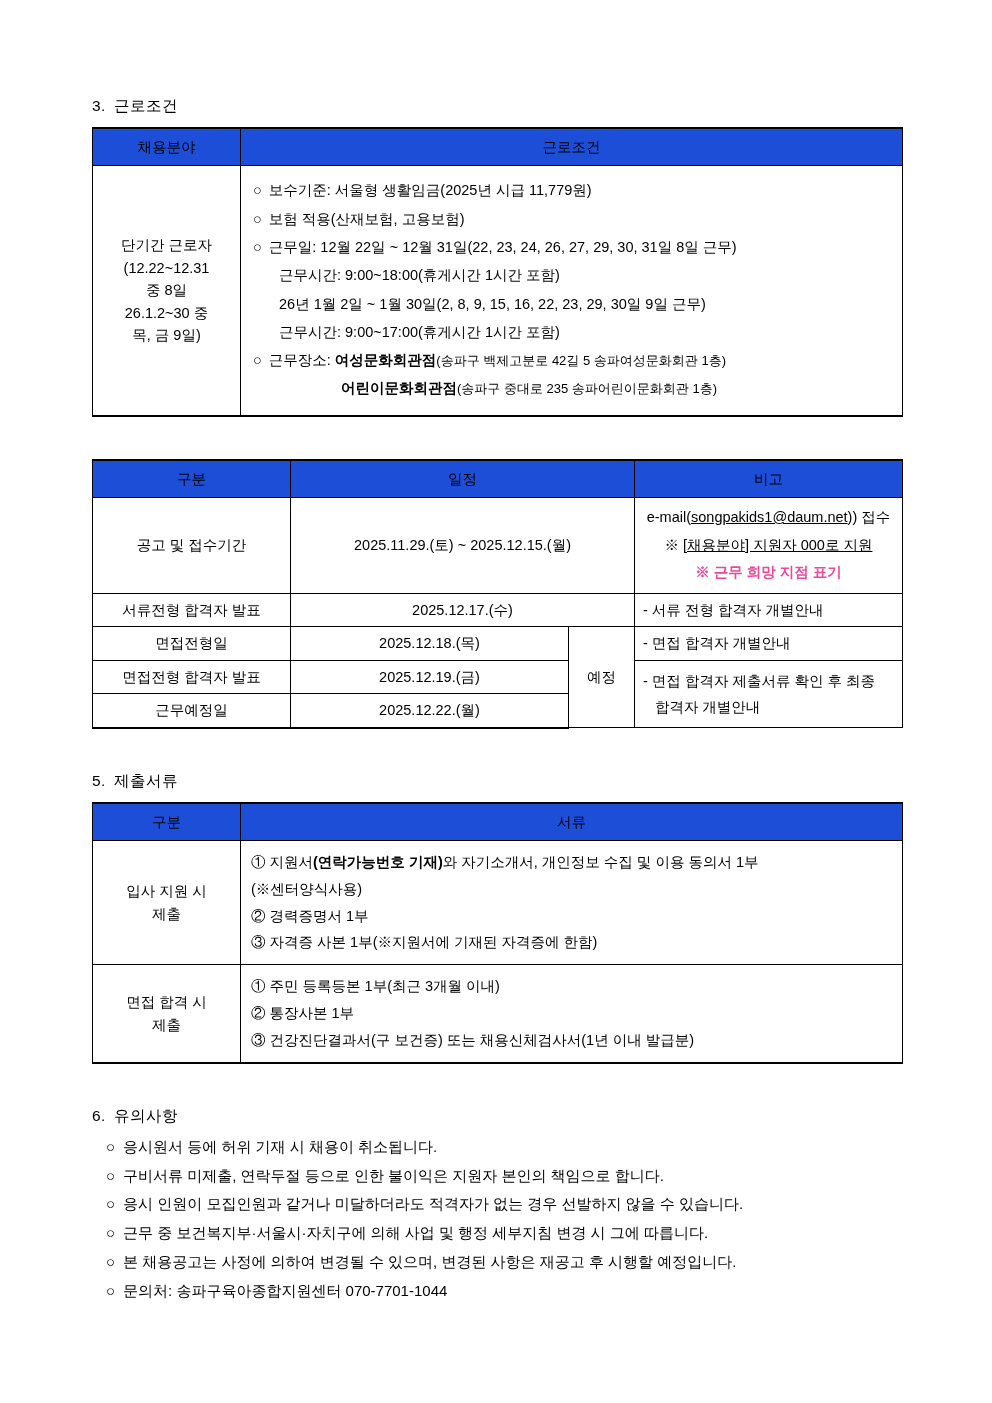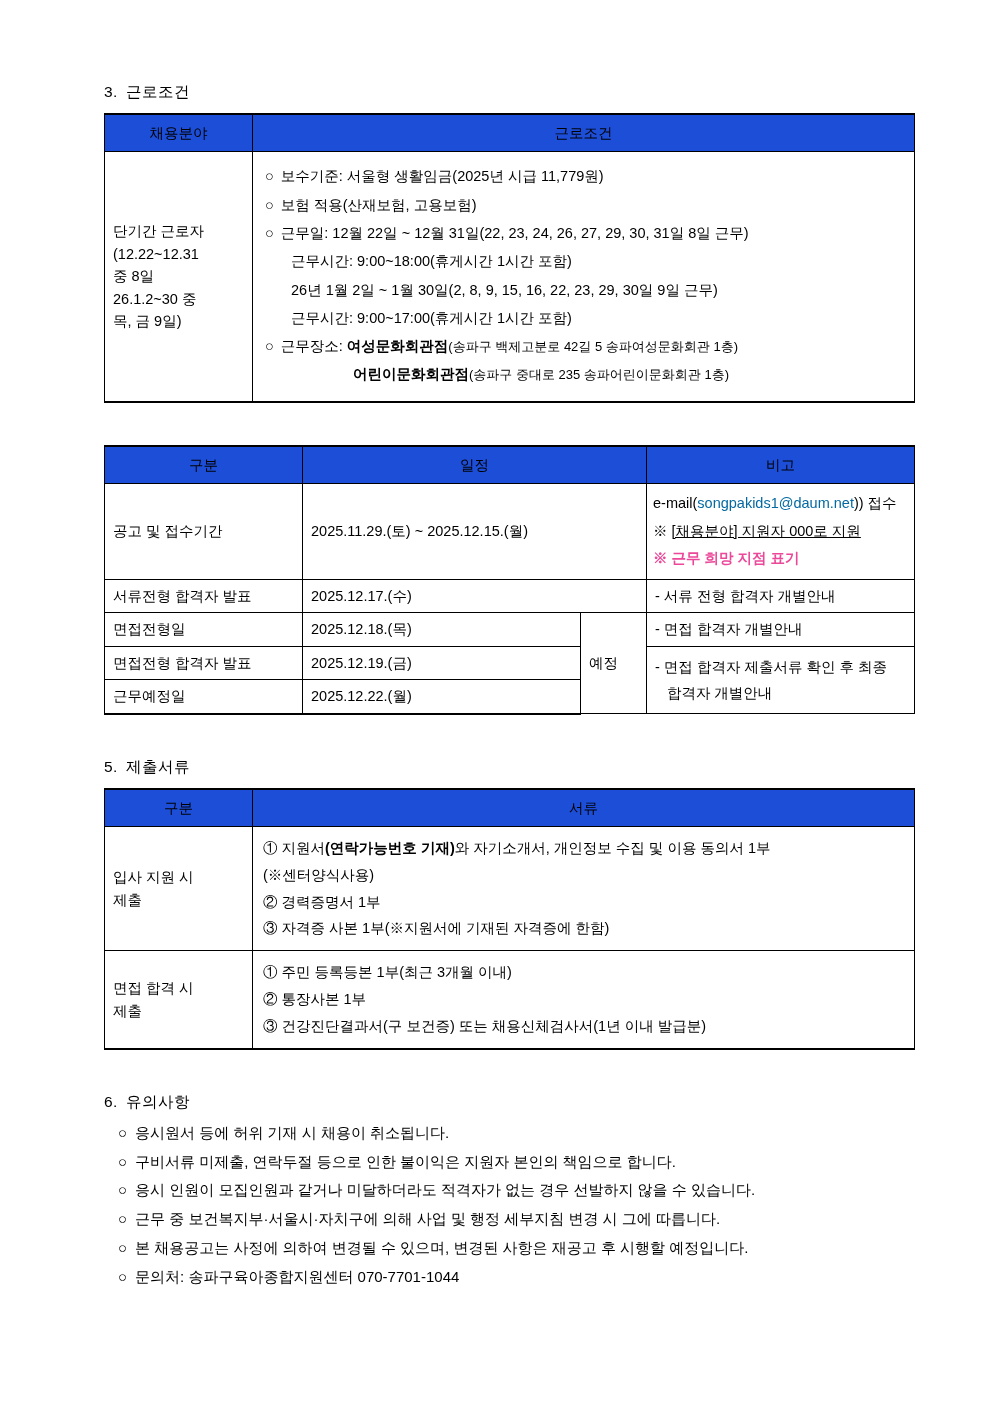--- a/index.html
+++ b/index.html
@@ -18,23 +18,22 @@
     position: absolute;
     left: 0; top: 0;
     width: 992px;
     height: 1403px;
     padding: 0;
     box-sizing: border-box;
   }
   .content {
     position: absolute;
     left: 92px;
-    top: 82px;
+    top: 96px;
     width: 810px;
-    margin-left: 12px;
   }
 
   .section-title {
     font-size: 15.5px;
     font-weight: normal;
     letter-spacing: 0.5px;
     margin: 0 0 10px 0;
     padding: 0;
   }
   .section-title .num { margin-right: 8px; }
@@ -55,40 +54,40 @@
   table.doc th {
     background: #1d4ed8;
     text-align: center;
     font-weight: normal;
     padding: 7px 8px;
   }
   .thead-sep td, .thead-sep th { border-bottom: 2px solid #000; }
   .outer-top { border-top: 2px solid #000 !important; }
   .outer-bottom { border-bottom: 2px solid #000 !important; }
 
-  .c { }
+  .c { text-align: center; }
   .l { text-align: left; }
 
   .cell-lines { line-height: 1.85; }
   .cell-lines div { white-space: nowrap; }
 
   .bullet-row {
     display: block;
     white-space: nowrap;
     padding-left: 0;
   }
   .ring { margin-right: 7px; }
   .indent1 { padding-left: 26px; display: block; white-space: nowrap; }
   .indent2 { padding-left: 88px; display: block; white-space: nowrap; }
 
   .bold { font-weight: bold; }
   .small { font-size: 13px; }
   .u { text-decoration: underline; }
   .red { color: #ec4899; }
-  .link { color: #0369a1; }
+  .link { color: #000000; text-decoration: underline; }
   .sec-gap-lg { height: 42px; }
 
   ul.notes {
     list-style: none;
     margin: 0;
     padding: 0 0 0 14px;
   }
   ul.notes li {
     font-size: 15px;
     line-height: 1.92;

